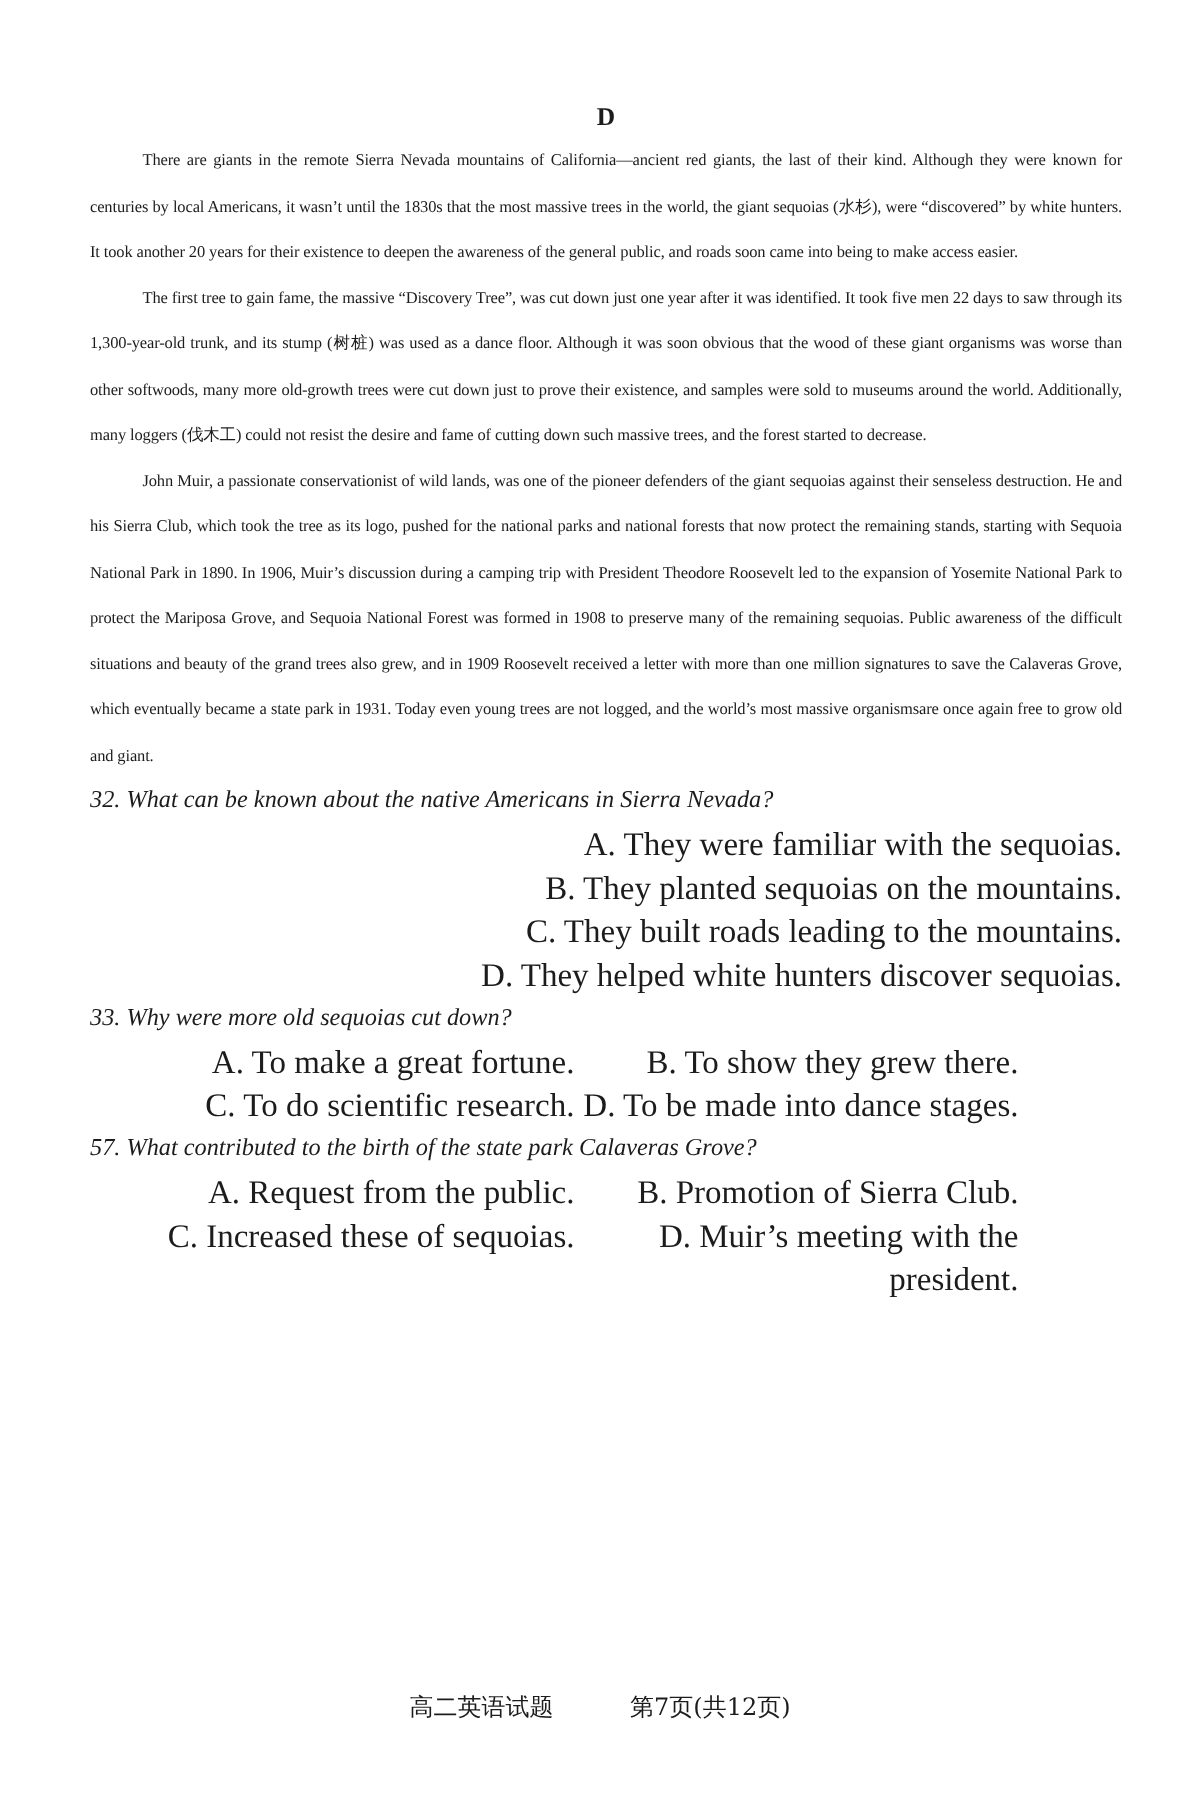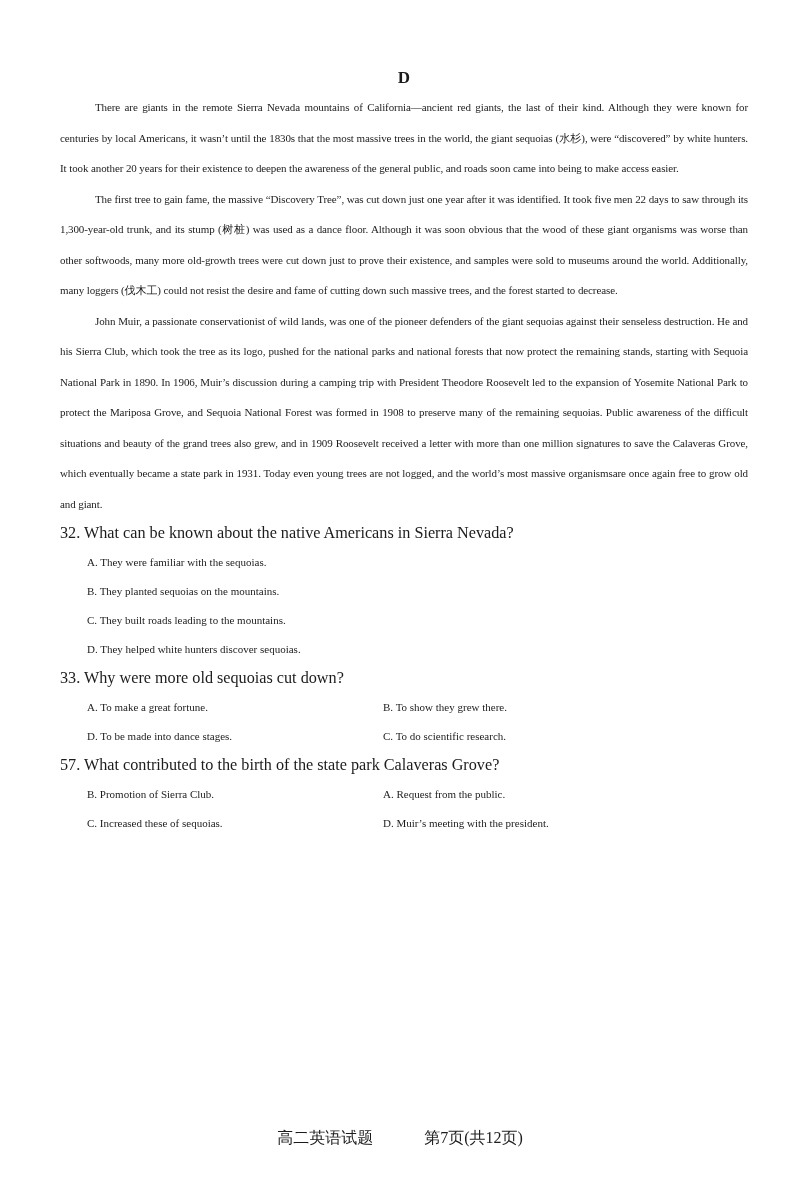--- a/index.html
+++ b/index.html
@@ -40,51 +40,52 @@
     .para + .para {
       margin-top: 0;
     }
     .question {
       margin: 0;
     }
     .q-stem {
       font-size: 16.2px;
       line-height: 29px;
       margin: 0;
+      font-style: italic;
     }
     .q-options {
       display: flex;
       flex-wrap: wrap;
       padding-left: 27px;
     }
     .q-options.stack .q-option {
       width: 100%;
     }
     .q-options.grid .q-option {
       width: 296px;
     }
     .q-option {
-      font-size: 11px;
+      font-size: 22px;
       line-height: 29px;
       margin: 0;
+      text-align: right;
     }
     .footer {
       position: absolute;
       top: 1126px;
       left: 0;
       width: 800px;
       text-align: center;
       font-size: 16px;
       line-height: 24px;
       font-family: "DejaVu Serif", "Liberation Serif", serif;
       color: #1c1c1c;
     }
     .footer span + span {
       margin-left: 46px;
-      font-family: Liberation Serif, serif;
     }
   </style>
 </head>
 <body>
 
 <div class="page">
   <h2 class="section-heading">D</h2>
 
   <div>
     <p class="para">There are giants in the remote Sierra Nevada mountains of California—ancient red giants, the last of their kind. Although they were known for centuries by local Americans, it wasn’t until the 1830s that the most massive trees in the world, the giant sequoias (水杉), were “discovered” by white hunters. It took another 20 years for their existence to deepen the awareness of the general public, and roads soon came into being to make access easier.</p>
@@ -101,30 +102,30 @@
         <p class="q-option">C. They built roads leading to the mountains.</p>
         <p class="q-option">D. They helped white hunters discover sequoias.</p>
       </div>
     </div>
 
     <div class="question">
       <p class="q-stem">33. Why were more old sequoias cut down?</p>
       <div class="q-options grid">
         <p class="q-option">A. To make a great fortune.</p>
         <p class="q-option">B. To show they grew there.</p>
+        <p class="q-option">C. To do scientific research.</p>
         <p class="q-option">D. To be made into dance stages.</p>
-        <p class="q-option">C. To do scientific research.</p>
       </div>
     </div>
 
     <div class="question">
       <p class="q-stem">57. What contributed to the birth of the state park Calaveras Grove?</p>
       <div class="q-options grid">
+        <p class="q-option">A. Request from the public.</p>
         <p class="q-option">B. Promotion of Sierra Club.</p>
-        <p class="q-option">A. Request from the public.</p>
         <p class="q-option">C. Increased these of sequoias.</p>
         <p class="q-option">D. Muir’s meeting with the president.</p>
       </div>
     </div>
   </div>
 </div>
 
 <div class="footer">
   <span>高二英语试题</span>
   <span>第7页(共12页)</span>

